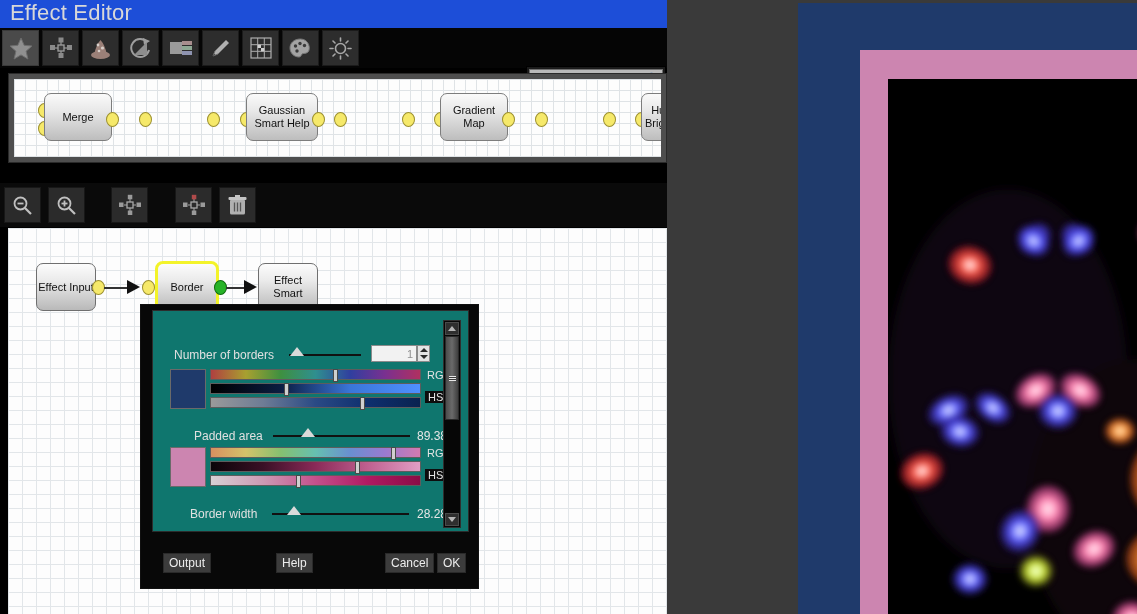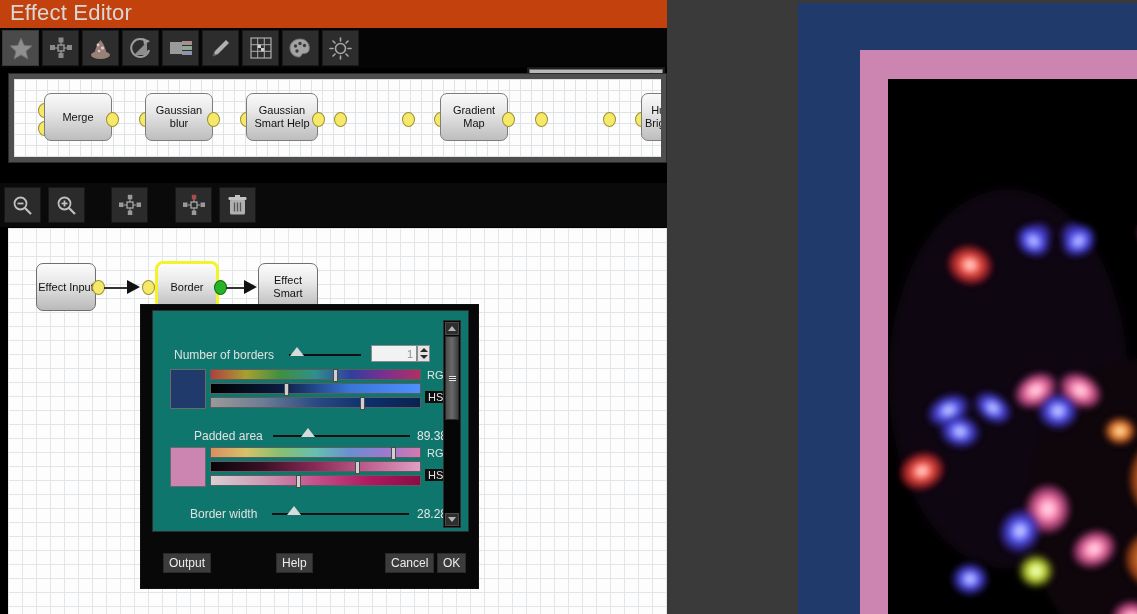--- a/index.html
+++ b/index.html
@@ -4,21 +4,21 @@
 <style>
   html,body{margin:0;padding:0;background:#000;}
   body{width:1137px;height:614px;overflow:hidden;
        font-family:"Liberation Sans",sans-serif;
        -webkit-font-smoothing:antialiased;}
   #root{position:relative;width:1137px;height:614px;background:#3a3a3a;overflow:hidden;}
 
   
   .app-panel{position:absolute;left:0;top:0;width:667px;height:614px;background:#000;overflow:hidden;}
 
-  .title-bar{position:absolute;left:0;top:0;width:667px;height:28px;background:#c2410c;}
+  .title-bar{position:absolute;left:0;top:0;width:667px;height:28px;background:#1d4ed8;}
   .app-title{position:absolute;left:10px;top:0px;font-size:22px;color:#d8d8d8;
              font-family:"Liberation Sans",sans-serif;letter-spacing:.2px;font-weight:400;}
 
   
   .icon-toolbar{position:absolute;left:0;top:28px;width:667px;height:40px;background:#050505;}
   .tbtn{position:absolute;top:2px;width:37px;height:36px;background:#2d2d2d;border:1px solid #1b1b1b;
         box-sizing:border-box;display:flex;align-items:center;justify-content:center;}
   .tbtn.active{background:#4a4a4a;border-color:#3a3a3a;}
   .tbtn svg{display:block;}
 
@@ -231,23 +231,20 @@
       <div class="palette-inner">
 
         <div class="port" style="left:24px;top:24px"></div>
         <div class="port" style="left:24px;top:42px"></div>
         <div class="pnode" style="left:30px">
           <span>Merge</span>
         </div>
         <div class="port" style="left:92px;top:33px"></div>
 
         <div class="port" style="left:125px;top:33px"></div>
-        <div class="pnode" style="left:131px">
-          <span>Gaussian blur</span>
-        </div>
         <div class="port" style="left:193px;top:33px"></div>
 
         <div class="port" style="left:226px;top:33px"></div>
         <div class="pnode" style="left:232px;width:72px">
           <span>Gaussian Smart Help</span>
         </div>
         <div class="port" style="left:298px;top:33px"></div>
 
         <div class="port" style="left:320px;top:33px"></div>
         <div class="port" style="left:388px;top:33px"></div>

